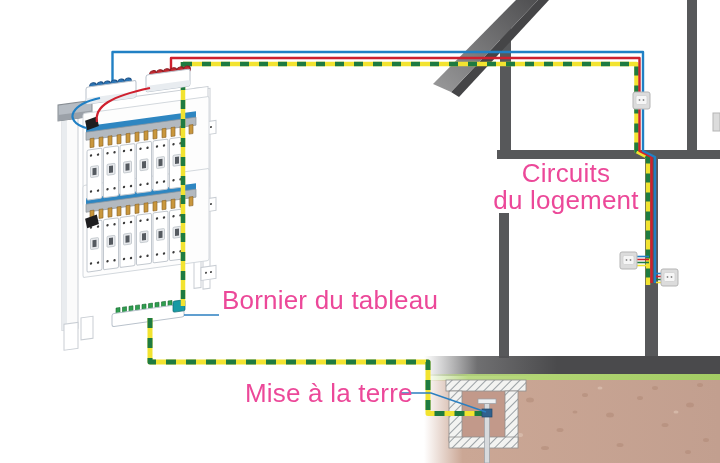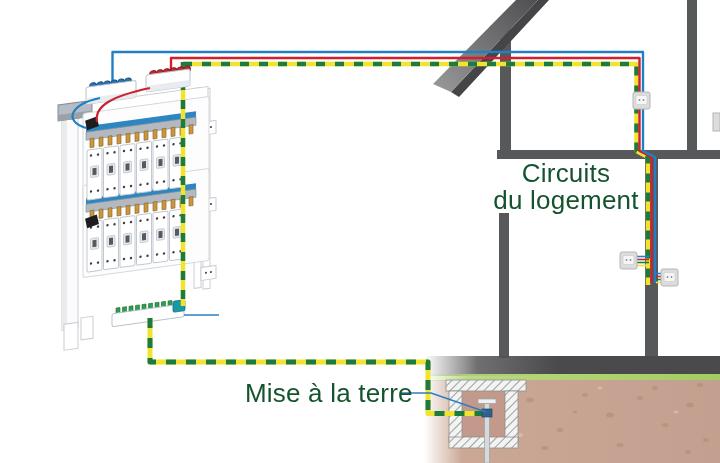--- a/index.html
+++ b/index.html
@@ -1,19 +1,19 @@
 <!DOCTYPE html>
 <html><head>
 <meta charset="utf-8">
 <style>
   html,body{margin:0;padding:0;background:#fff;}
   .stage{position:relative;width:720px;height:463px;background:#fff;overflow:hidden;
          font-family:"Liberation Sans",sans-serif;}
   .stage svg{position:absolute;left:0;top:0;}
-  .lbl{position:absolute;color:#14532d;font-weight:500;font-size:26px;line-height:27px;
+  .lbl{position:absolute;color:#ec4899;font-weight:500;font-size:26px;line-height:27px;
        letter-spacing:.2px;white-space:nowrap;}
   .lbl.center{text-align:center;white-space:normal;}
 </style>
 </head>
 <body>
 
 <div class="stage">
 <svg width="720" height="463" viewBox="0 0 720 463">
   <defs>
     <linearGradient id="roofG" x1="0" y1="1" x2="1" y2="0">
@@ -226,15 +226,16 @@
 
   <path d="M184,315 H219" stroke="#2b7fc0" stroke-width="1.5" fill="none"></path>
   <path d="M400,393 H431 L486,412" stroke="#2b7fc0" stroke-width="1.5" fill="none"></path>
 </svg>
 
   <div class="lbl center" style="left:452px;top:160px;width:228px;">
     <div>Circuits</div>
     <div>du logement</div>
   </div>
   <div class="lbl" style="left:222px;top:287px;">
+    <div>Bornier du tableau</div>
   </div>
   <div class="lbl" style="left:245px;top:380px;">Mise à la terre</div>
 </div>
 
 </body></html>

